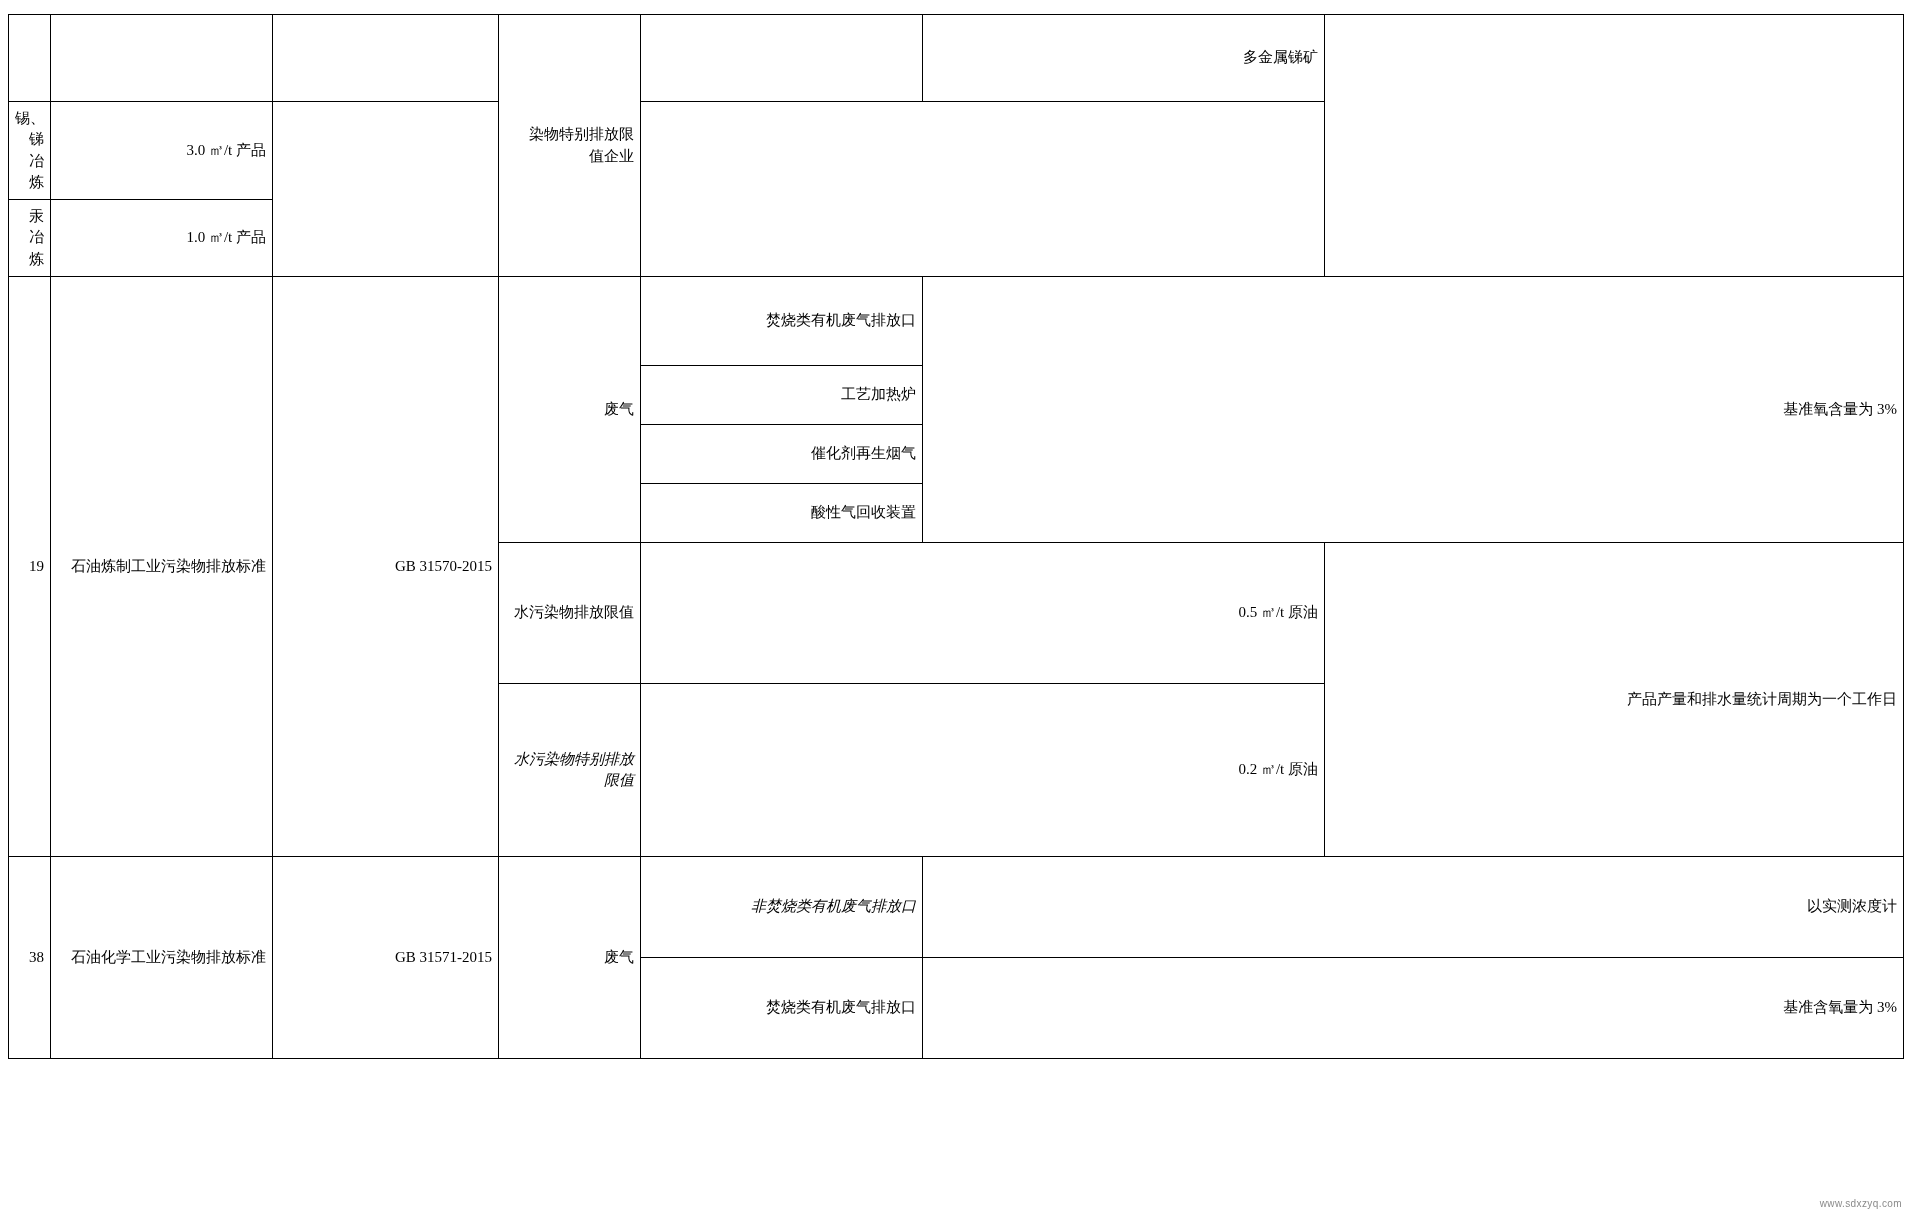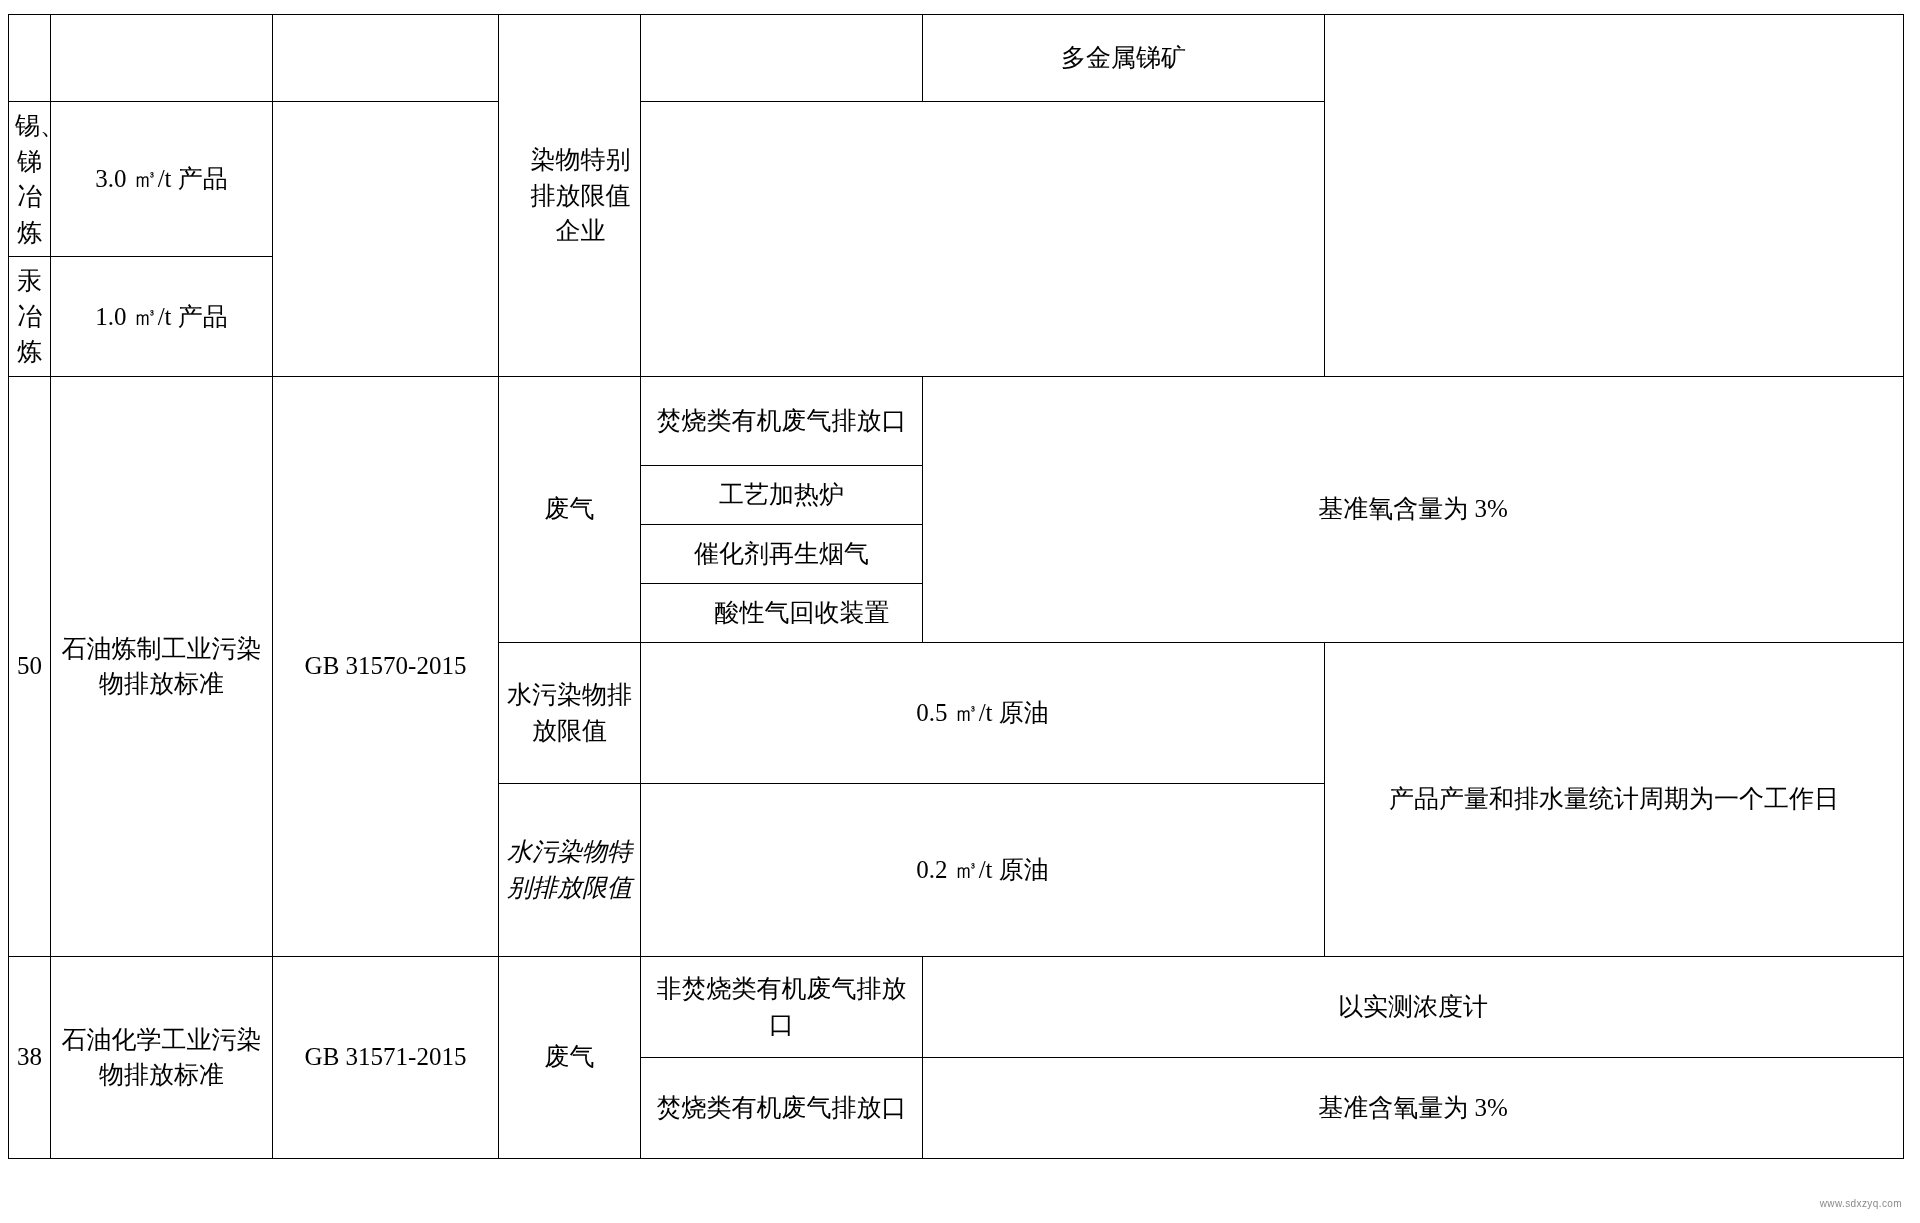--- a/index.html
+++ b/index.html
@@ -26,23 +26,23 @@
     border-collapse: collapse;
     position: absolute;
     left: 8px;
     top: 14px;
     width: 1895px;
     table-layout: fixed;
   }
   table.doc-table td {
     border: 1px solid #000000;
     padding: 6px 6px;
-    text-align: center;
+    text-align: right;
     vertical-align: middle;
-    font-size: 25px;
+    font-size: 15px;
     line-height: 1.42;
     font-family: "Liberation Serif", "DejaVu Serif", serif;
   }
   td.no-border-top { border-top: none; }
   .col-idx { width: 42px; }
   .col-name { width: 222px; }
   .col-code { width: 226px; }
   .col-cat { width: 142px; }
   .col-sub { width: 282px; }
   .col-val { width: 402px; }
@@ -88,21 +88,21 @@
         <td>锡、锑冶炼</td>
         <td>3.0 ㎥/t 产品</td>
       </tr>
 
       <tr>
         <td>汞冶炼</td>
         <td>1.0 ㎥/t 产品</td>
       </tr>
 
       <tr>
-        <td rowspan="6">50</td>
+        <td rowspan="6">19</td>
         <td rowspan="6">石油炼制工业污染物排放标准</td>
         <td rowspan="6">GB 31570-2015</td>
         <td rowspan="4">废气</td>
         <td style="height:76px;">焚烧类有机废气排放口</td>
         <td rowspan="4" colspan="2">基准氧含量为 3%</td>
       </tr>
       <tr>
         <td style="height:46px;">工艺加热炉</td>
       </tr>
       <tr>
@@ -119,21 +119,21 @@
       <tr>
         <td style="height:160px;font-style:italic;">水污染物特别排放限值</td>
         <td colspan="2">0.2 ㎥/t 原油</td>
       </tr>
 
       <tr>
         <td rowspan="2">38</td>
         <td rowspan="2">石油化学工业污染物排放标准</td>
         <td rowspan="2">GB 31571-2015</td>
         <td rowspan="2">废气</td>
-        <td style="height:88px;">非焚烧类有机废气排放口</td>
+        <td style="height:88px;font-style:italic;">非焚烧类有机废气排放口</td>
         <td colspan="2">以实测浓度计</td>
       </tr>
       <tr>
         <td style="height:88px;">焚烧类有机废气排放口</td>
         <td colspan="2">基准含氧量为 3%</td>
       </tr>
 
     </tbody>
   </table>
 

